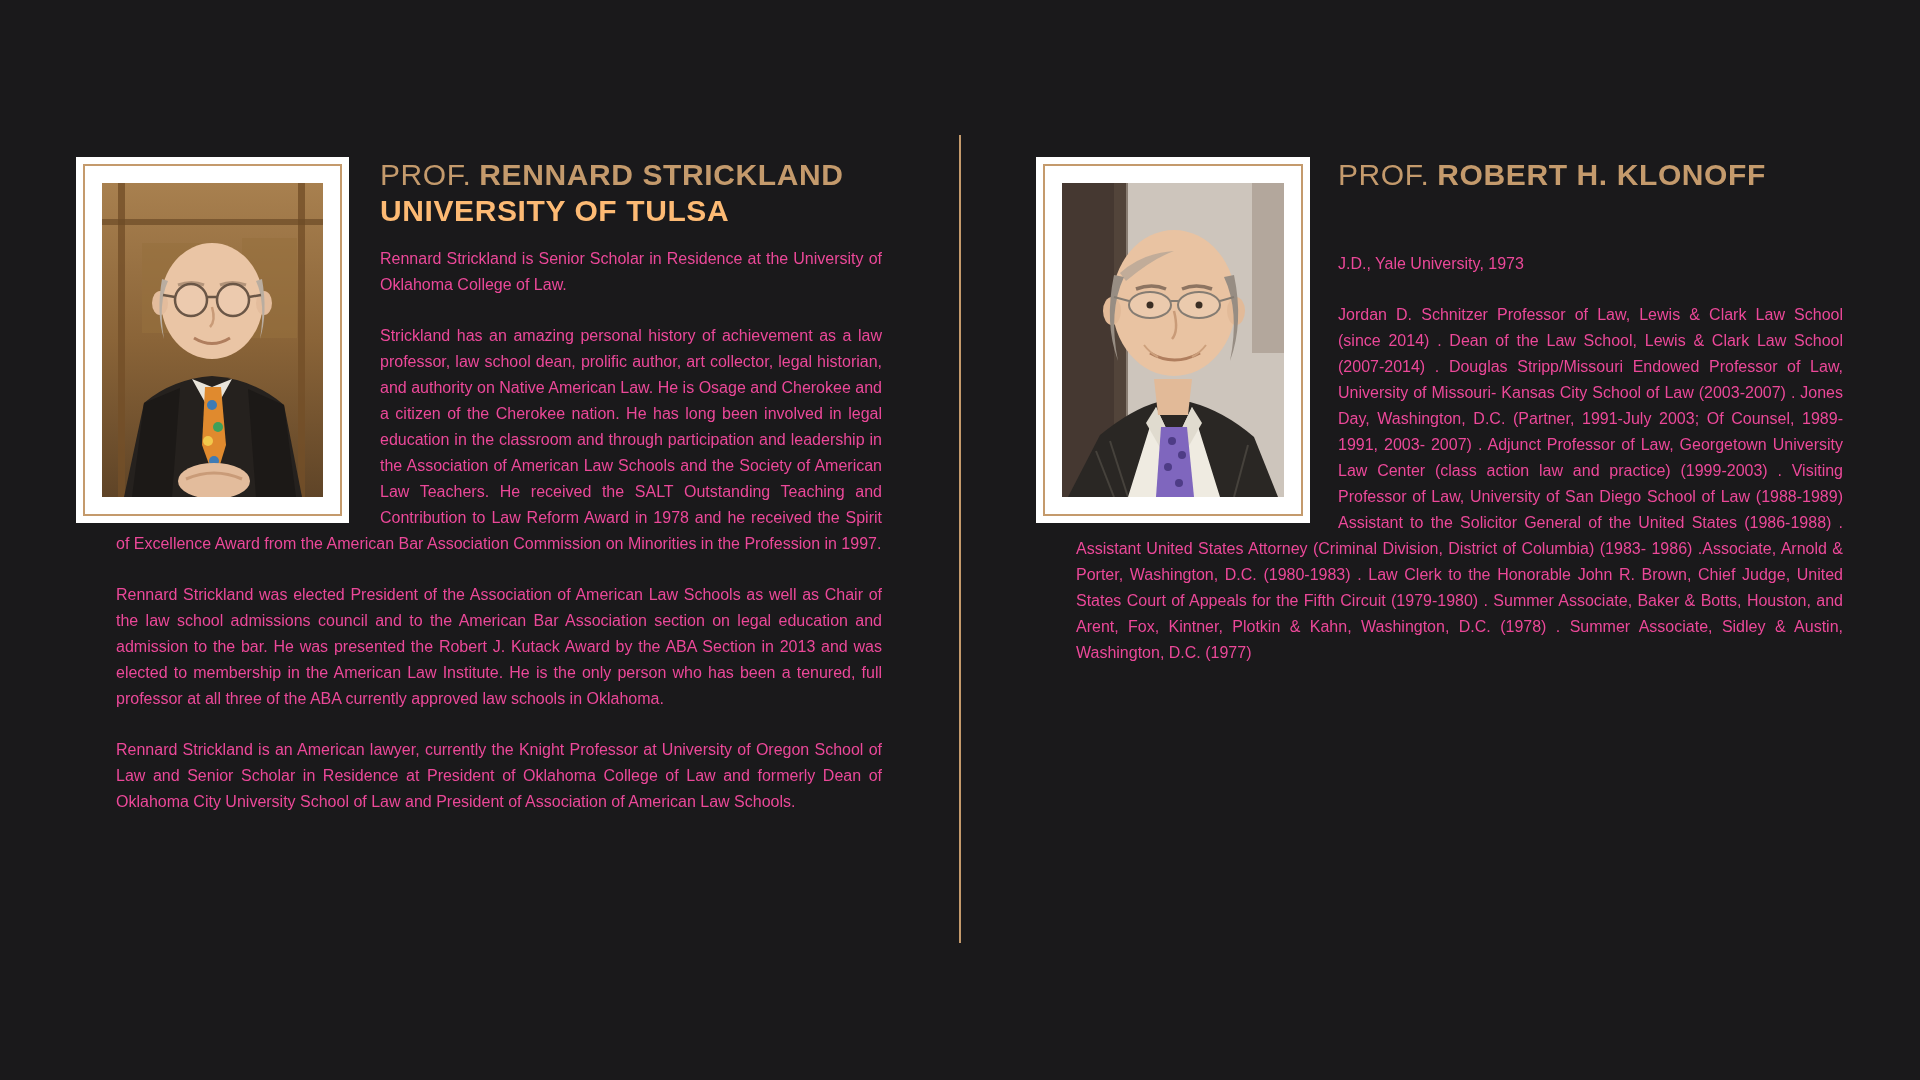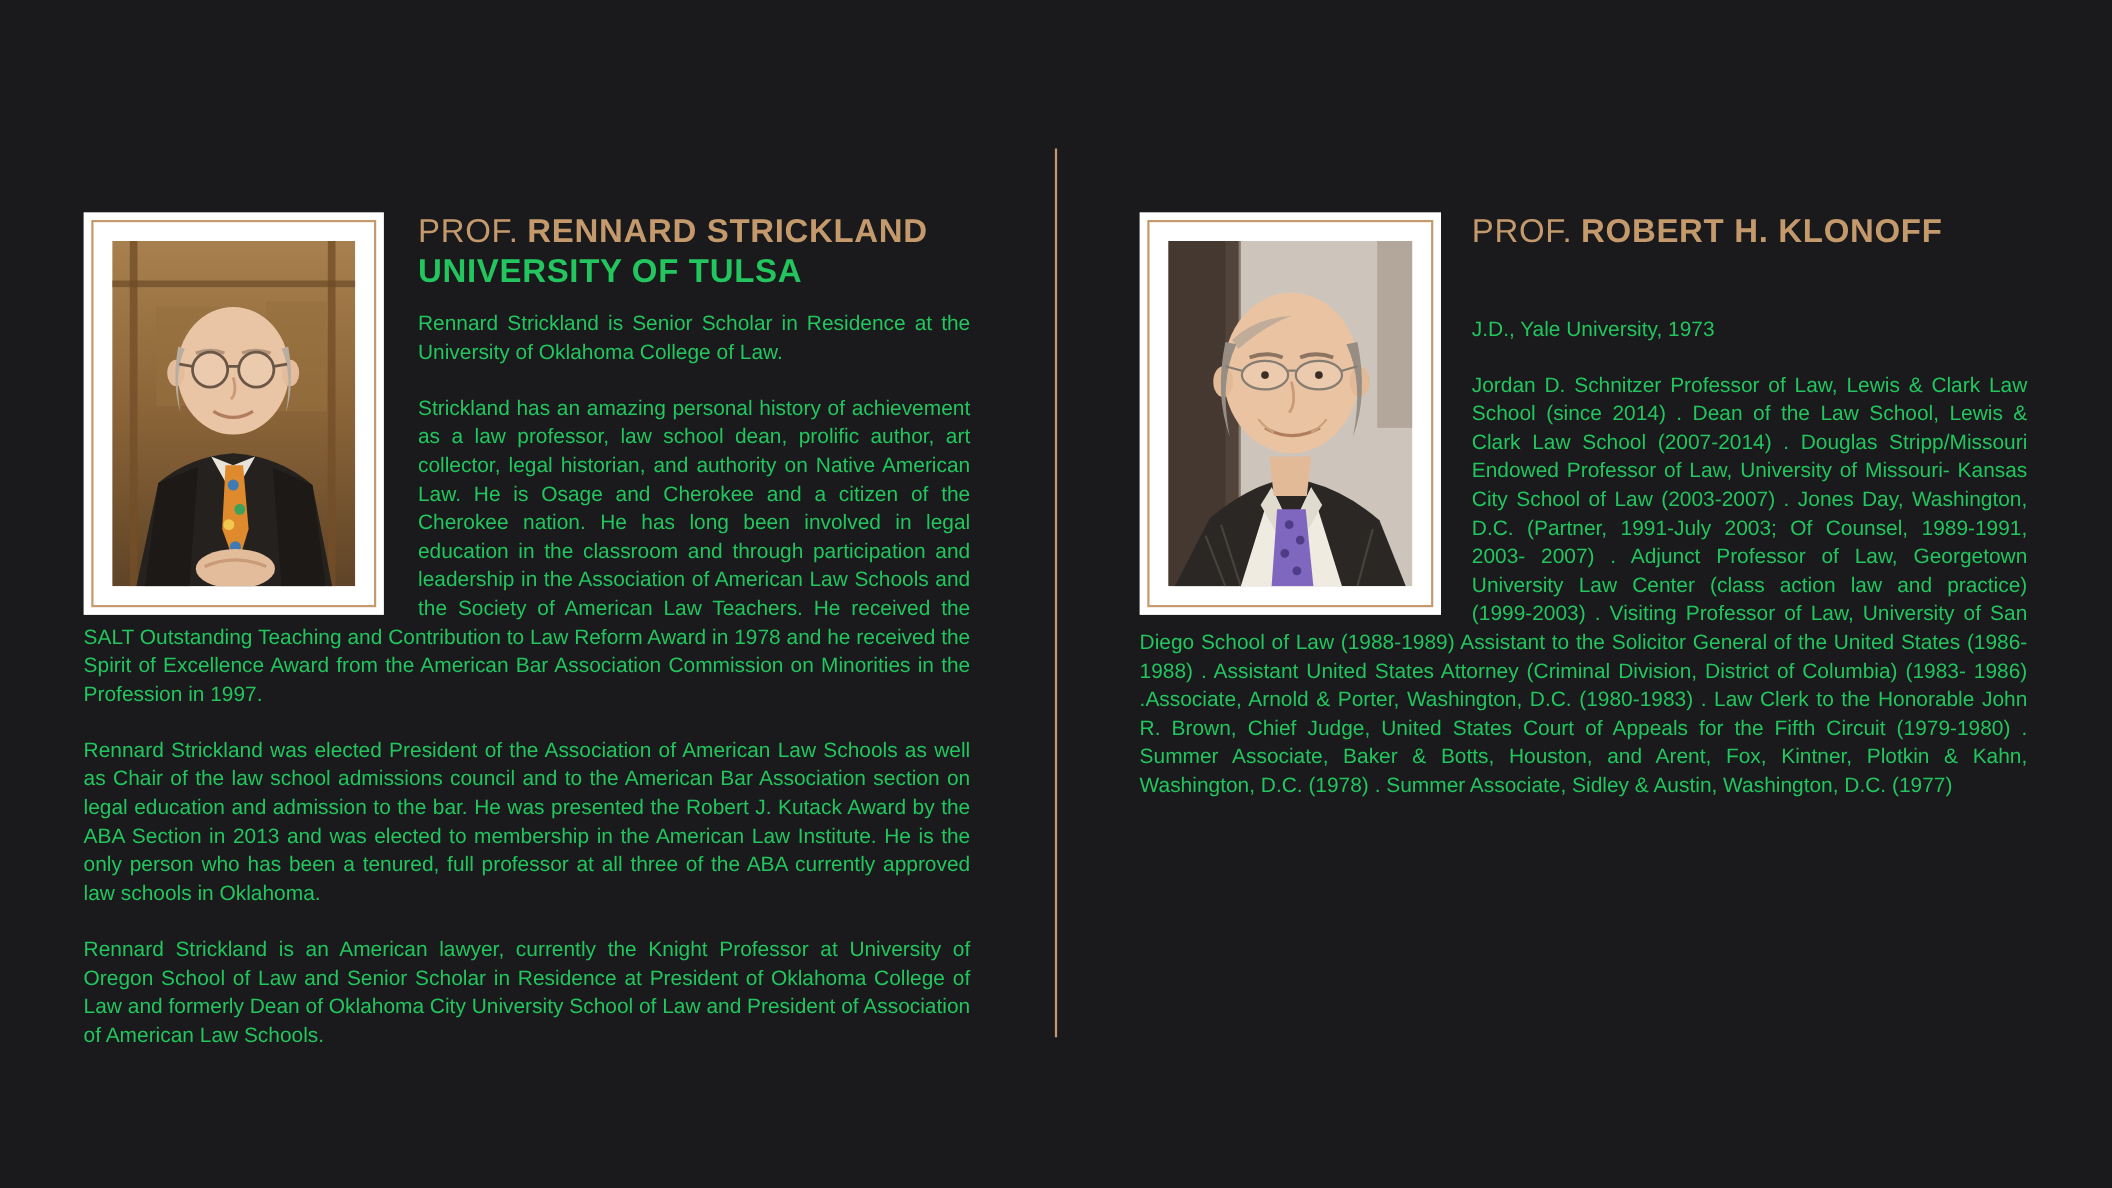--- a/index.html
+++ b/index.html
@@ -12,21 +12,20 @@
     width: 1920px;
     height: 1080px;
     background: #1A191B;
     overflow: hidden;
     font-family: "Liberation Sans", sans-serif;
     color: #F3F1EE;
   }
   .panel {
     position: absolute;
     top: 157px;
-    margin-top: 36px;
   }
   .panel.left  { left: 76px;   width: 806px; }
   .panel.right { left: 1036px; width: 807px; }
 
   .photo-frame {
     float: left;
     width: 273px;
     height: 366px;
     background: #FFFFFF;
     position: relative;
@@ -59,33 +58,34 @@
   .t-name {
     color: #C49A6C;
     font-weight: 700;
     margin-left: 8px;
   }
   .t-subtitle {
     font-size: 30px;
     line-height: 36px;
     letter-spacing: 0.6px;
     font-weight: 700;
-    color: #22c55e;
+    color: #fdba74;
     white-space: nowrap;
   }
   .panel.left  .title-block { margin-bottom: 17px; }
   .panel.right .title-block { margin-bottom: 58px; }
 
   .bio p {
     margin: 0 0 25px 0;
-    font-size: 19px;
+    font-size: 16px;
     line-height: 26px;
     font-weight: 400;
-    color: #22c55e;
+    color: #ec4899;
     text-align: justify;
+    padding-left: 40px;
   }
   .bio p:last-child { margin-bottom: 0; }
 
   .divider {
     position: absolute;
     left: 959px;
     top: 135px;
     width: 2px;
     height: 808px;
     background: #C49A6C;

